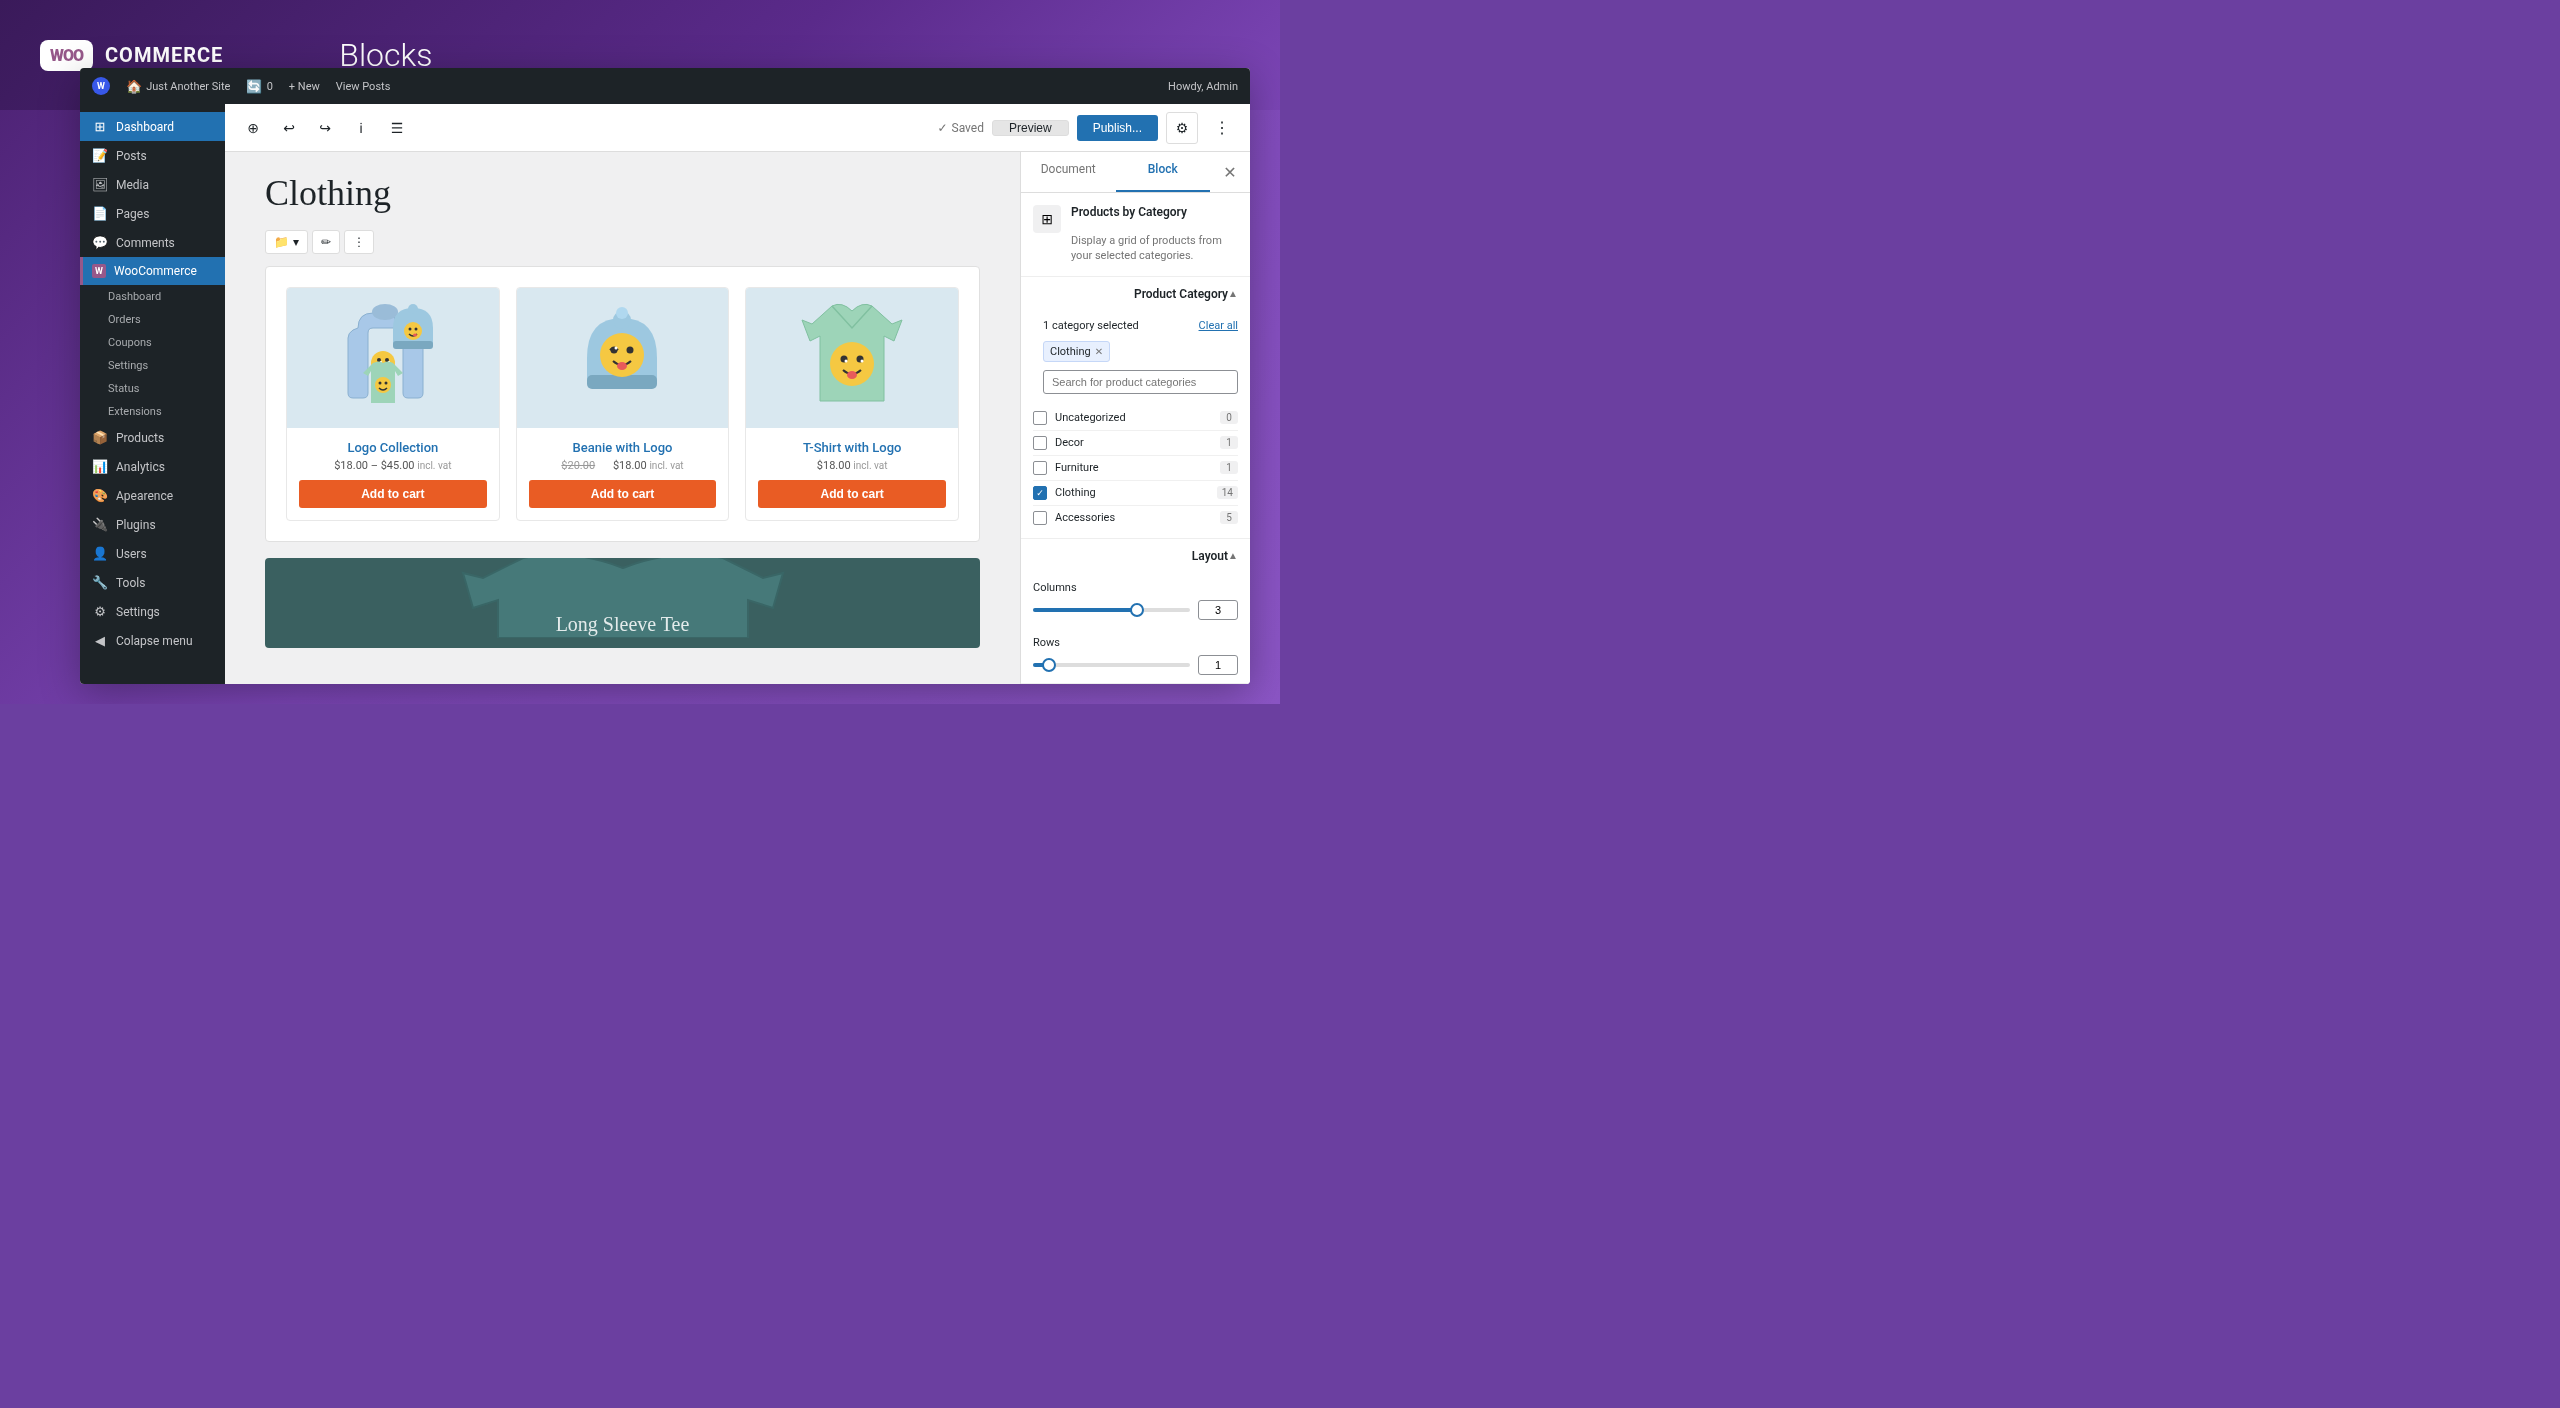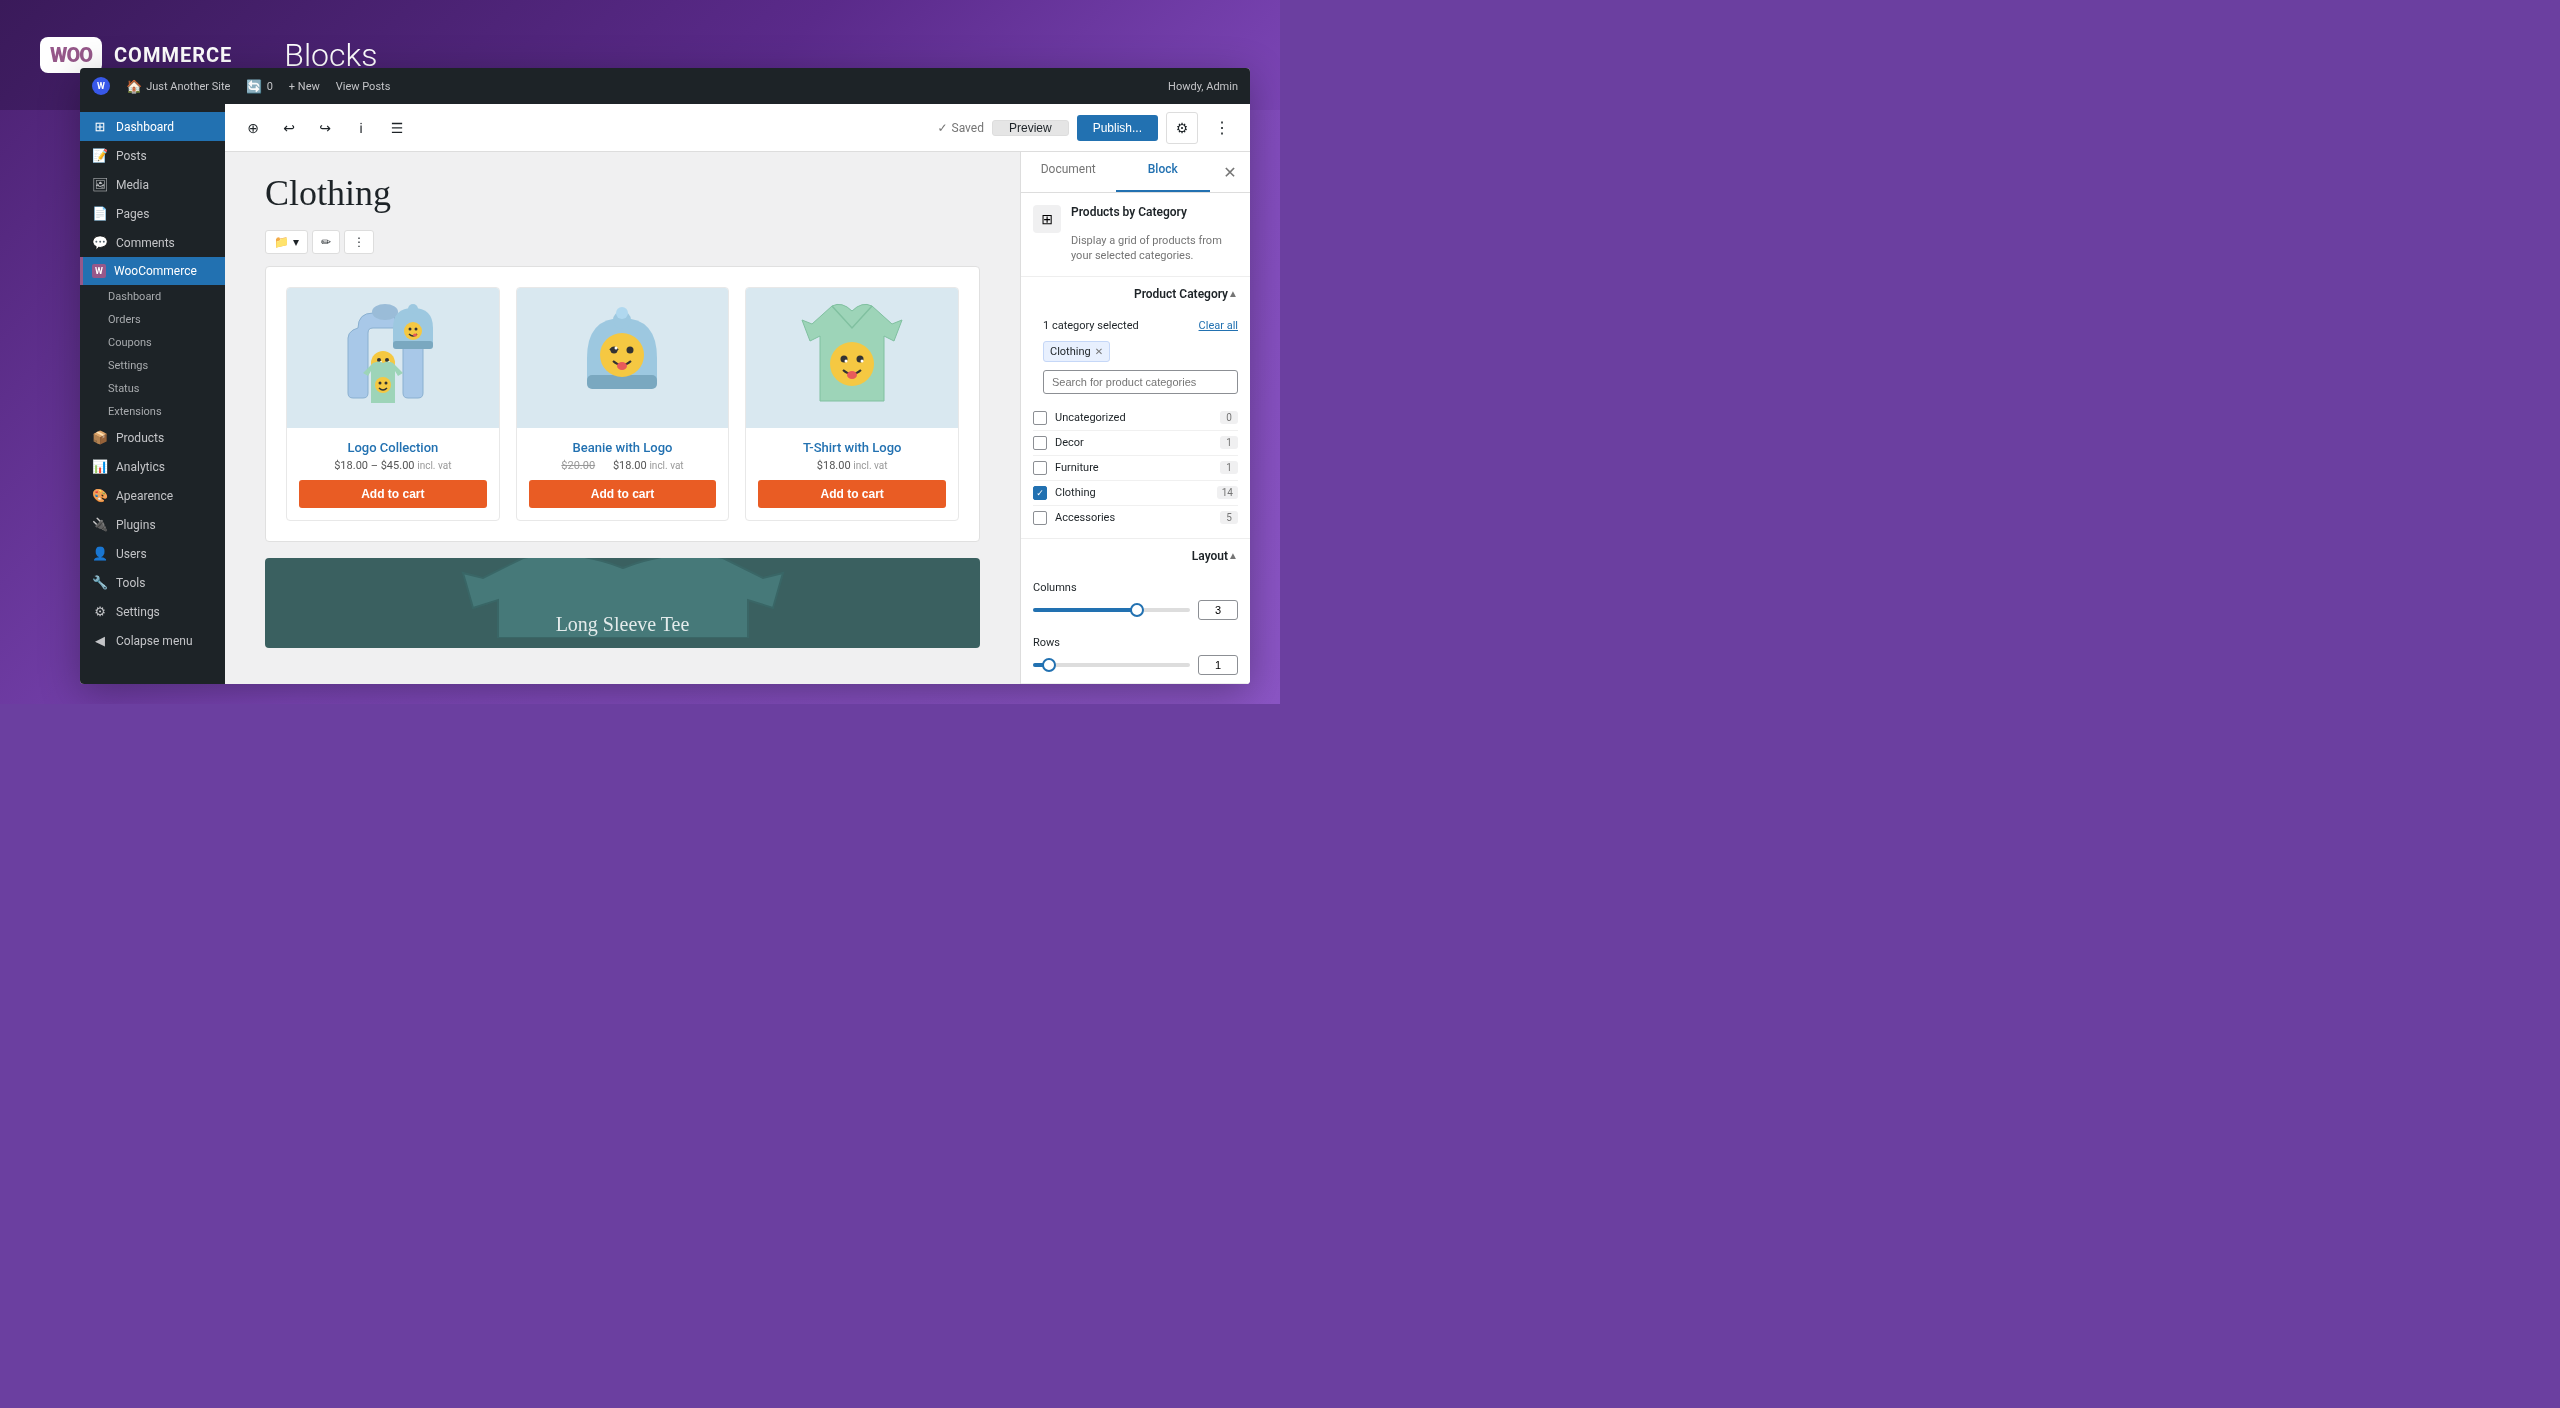--- a/index.html
+++ b/index.html
@@ -15,25 +15,25 @@
     .header {
       position: absolute; top: 0; left: 0; right: 0; height: 110px;
       background: linear-gradient(135deg, #3a1a5a 0%, #5a2a8a 60%, #7b45b5 100%);
       display: flex; align-items: center; padding: 0 40px;
     }
     .woo-logo {
       display: flex; align-items: center; gap: 12px;
     }
     .woo-logo-box {
       background: white; border-radius: 8px; padding: 6px 10px;
-      font-weight: 900; font-size: 20px; color: #7b45b5; letter-spacing: -1px;
+      font-weight: 900; font-size: 16px; color: #7b45b5; letter-spacing: -1px;
     }
     .woo-logo-box span { color: #96588a; }
     .header-title {
-      color: white; font-size: 32px; font-weight: 300; margin-left: 52px;
+      color: white; font-size: 32px; font-weight: 300; margin-left: 116px;
     }
 
     
     .editor-window {
       position: absolute; top: 68px; left: 80px; right: 30px; bottom: 20px;
       background: white; border-radius: 4px; box-shadow: 0 10px 40px rgba(0,0,0,0.3);
       overflow: hidden; display: flex; flex-direction: column;
     }
 
     

